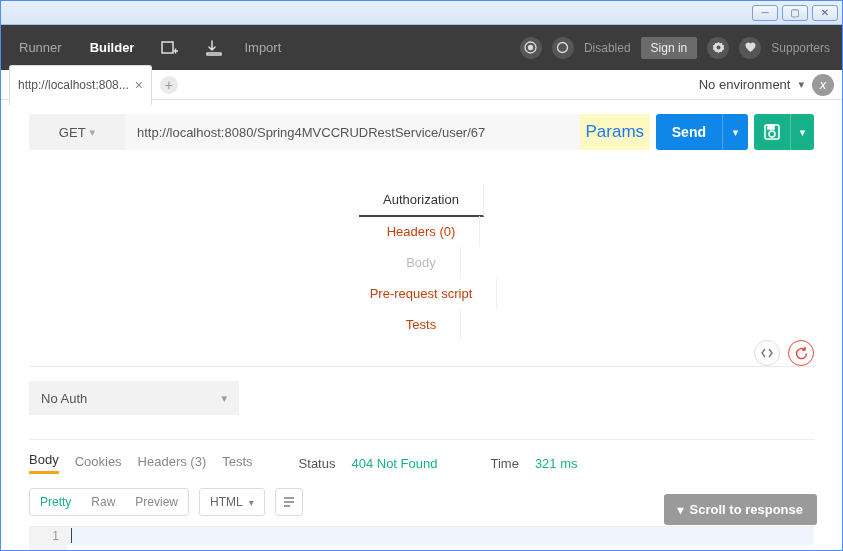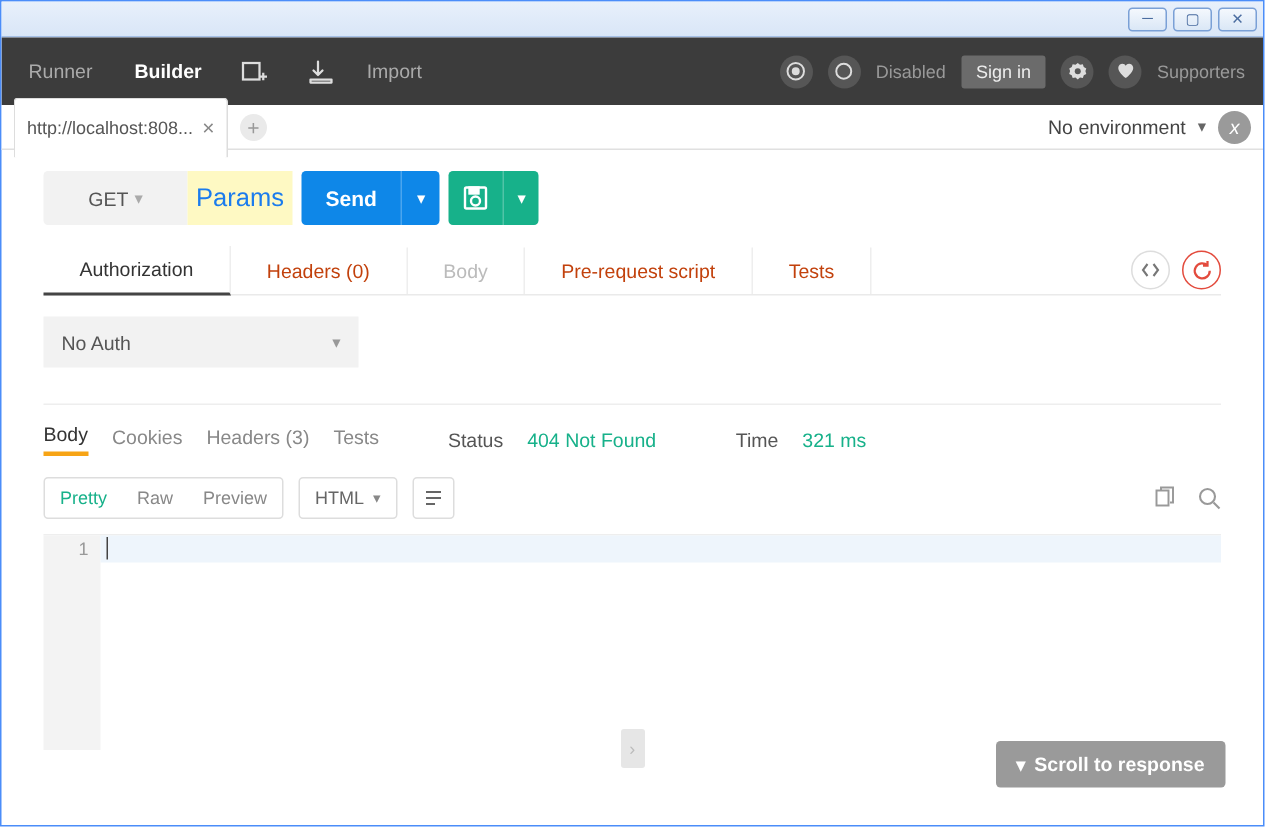--- a/index.html
+++ b/index.html
@@ -41,21 +41,21 @@
 .urlbox { flex: 1; background: #f7f7f7; display: flex; align-items: center; padding: 0 12px; font-size: 13px; color: #555; }
 .params { width: 70px; display: flex; align-items: center; justify-content: center; color: #1b7ced; font-size: 17px; background: #fef9c3; }
 .send { background: #0e87e8; color: #fff; display: flex; align-items: center; border-radius: 3px; margin-left: 6px; }
 .send .lbl { padding: 0 16px; font-weight: 600; font-size: 14px; display: flex; align-items: center; height: 100%; }
 .send .drop { width: 26px; display: flex; align-items: center; justify-content: center; border-left: 1px solid rgba(255,255,255,0.25); font-size: 11px; height: 100%; }
 .save { background: #17b18a; color: #fff; display: flex; align-items: center; border-radius: 3px; margin-left: 6px; }
 .save .ic { width: 36px; display: flex; align-items: center; justify-content: center; height: 100%; }
 .save .drop { width: 24px; display: flex; align-items: center; justify-content: center; border-left: 1px solid rgba(255,255,255,0.25); font-size: 11px; height: 100%; }
 
 
-.reqtabs { display: flex; align-items: center; margin-top: 14px; border-bottom: 1px solid #eaeaea; position: relative; }
+.reqtabs { display: flex; align-items: center; margin-top: 34px; border-bottom: 1px solid #eaeaea; position: relative; flex-direction: column; }
 .rtab { padding: 8px 24px; font-size: 13px; color: #c2410c; cursor: pointer; border-right: 1px solid #eee; }
 .rtab.dim { color: #bbb; }
 .rtab.active { color: #333; border-bottom: 2px solid #444; margin-bottom: -1px; }
 .reqtabs .icons { margin-left: auto; display: flex; gap: 8px; align-items: center; }
 .small-circ { width: 26px; height: 26px; border: 1px solid #ddd; border-radius: 50%; display: flex; align-items: center; justify-content: center; font-size: 12px; color: #777; }
 .small-circ.red { border-color: #e34b3d; color: #e34b3d; }
 
 
 .authrow { margin-top: 14px; }
 .authsel { width: 210px; height: 34px; background: #f2f2f2; display: flex; align-items: center; justify-content: space-between; padding: 0 12px; font-size: 13px; color: #555; }
@@ -164,20 +164,23 @@
     <span class="env-x">x</span>
   </div>
 </div>
 
 <div class="content">
 
   <div class="urlrow">
     <div class="method">
       <span>GET</span>
       <span style="font-size:11px;color:#aaa">▾</span>
+    </div>
+    <div class="urlbox">
+      <span>http://localhost:8080/Spring4MVCCRUDRestService/user/67</span>
     </div>
     <div class="params">Params</div>
     <div class="send">
       <span class="lbl">Send</span>
       <span class="drop">▾</span>
     </div>
     <div class="save">
       <span class="ic">
         <svg width="18" height="18" viewBox="0 0 18 18" fill="none" stroke="#fff" stroke-width="1.6">
             <rect x="2" y="2" width="14" height="14" rx="1"></rect>

